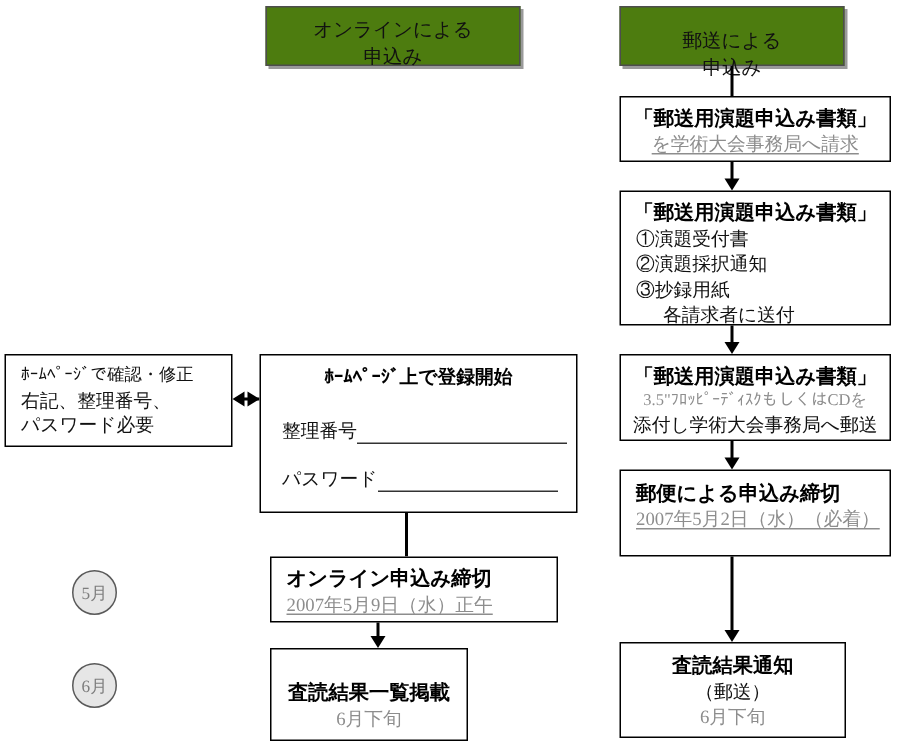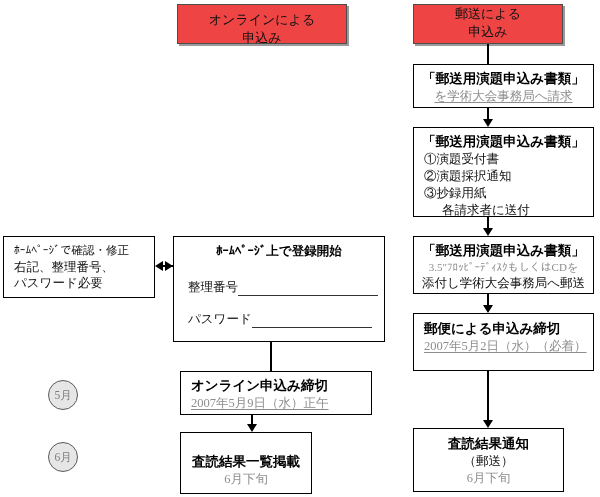--- a/index.html
+++ b/index.html
@@ -14,21 +14,21 @@
   
   .box{
     position:absolute;
     box-sizing:border-box;
     border:1.5px solid #000;
     background:#ffffff;
     text-align:center;
     line-height:1.35;
   }
   .box.shaded{
-    background:#ef4444;
+    background:#4d7c0f;
     border:1.5px solid #4d4d4d;
     box-shadow:2px 2px 0 #9a9a9a;
   }
   .box .ln{display:block;white-space:nowrap;}
 
   
   .t-head{font-size:13px;color:#111;}
   .t-bold{font-weight:bold;font-size:13.5px;color:#000;}
   .t-gray{color:#8d8d8d;font-size:12.5px;}
   .t-gray-u{color:#8d8d8d;font-size:12.5px;text-decoration:underline;text-underline-offset:2px;}
@@ -83,21 +83,21 @@
 </head>
 <body>
 
 <div class="canvas">
 
   <div class="box shaded" style="left:177px;top:4px;width:170px;height:40px;padding-top:6px;">
     <span class="ln t-head">オンラインによる</span>
     <span class="ln t-head">申込み</span>
   </div>
 
-  <div class="box shaded" style="left:413px;top:4px;width:150px;height:40px;padding-top:0;">
+  <div class="box shaded" style="left:413px;top:4px;width:150px;height:40px;padding-top:13px;">
     <span class="ln t-head">郵送による</span>
     <span class="ln t-head">申込み</span>
   </div>
 
   <div class="vline" style="left:487px;top:44px;height:20px;"></div>
 
   <div class="box" style="left:413px;top:64px;width:181px;height:44px;padding-top:5px;">
     <span class="ln t-bold">「郵送用演題申込み書類」</span>
     <span class="ln t-gray-u">を学術大会事務局へ請求</span>
   </div>

